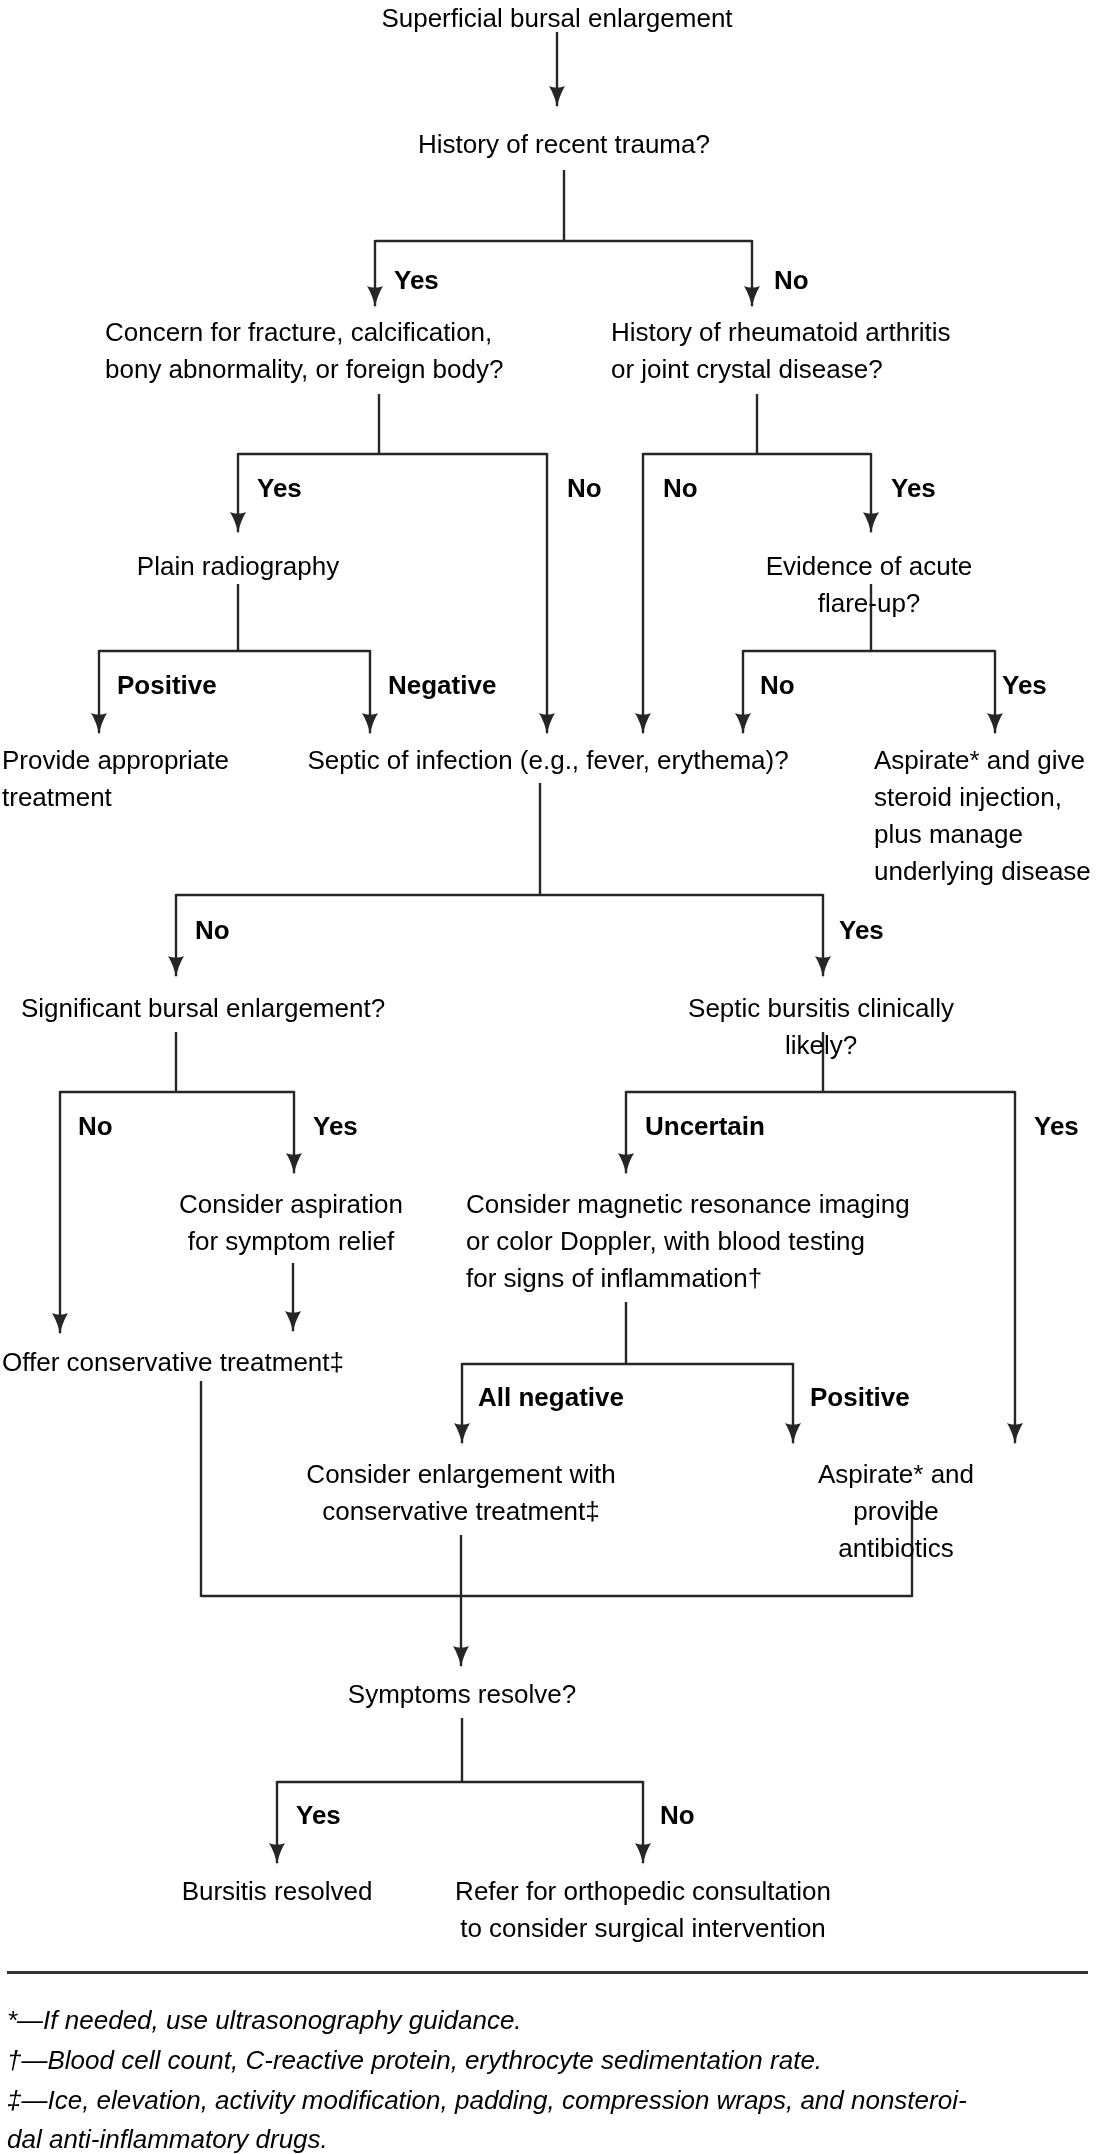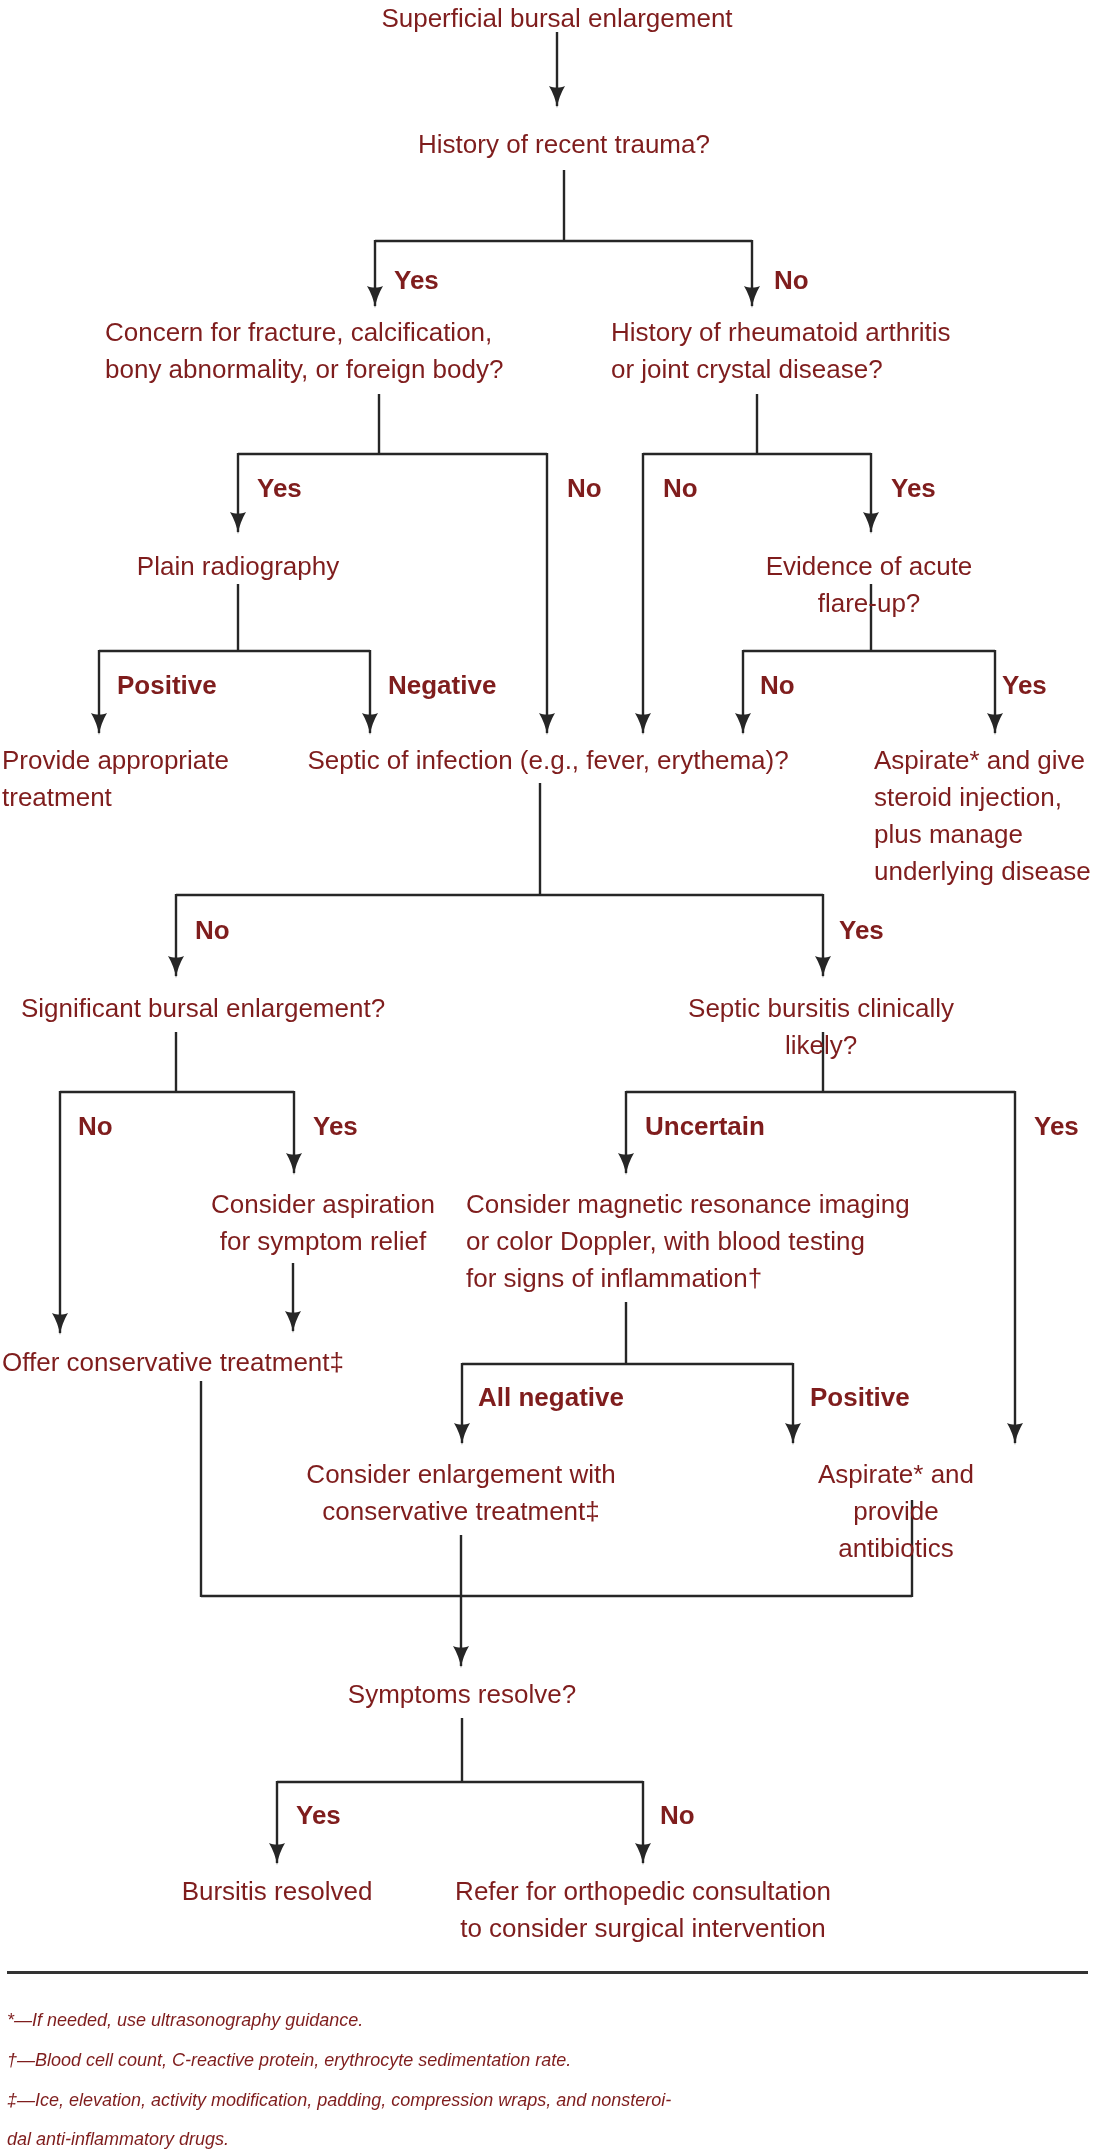--- a/index.html
+++ b/index.html
@@ -1,30 +1,30 @@
 <!DOCTYPE html>
 <html><head>
 <meta charset="utf-8">
 <style>
   html,body { margin:0; padding:0; background:#ffffff; }
   .canvas {
     position:relative; width:1099px; height:2154px; background:#ffffff;
-    font-family:"Liberation Sans", sans-serif; color:#7f1d1d;
+    font-family:"Liberation Sans", sans-serif; color:#000000;
     overflow:hidden;
   }
   .connectors { position:absolute; left:0; top:0; }
   .connectors line { stroke:#262626; stroke-width:2.4; }
   .node {
     position:absolute; font-size:26px; line-height:37px;
     white-space:pre-line;
   }
   .node.center { transform:translateX(-50%); text-align:center; }
   .label { position:absolute; font-size:26px; line-height:28px; white-space:nowrap;font-weight:bold; }
   .footnote {
-    position:absolute; font-size:18px; font-style:italic; line-height:39px;
+    position:absolute; font-size:26px; font-style:italic; line-height:39px;
     white-space:pre-line;
   }
   .rule { position:absolute; background:#333333; }
 </style>
 </head>
 <body>
 
 <div class="canvas">
 
   <svg class="connectors" width="1099" height="2154" viewBox="0 0 1099 2154">
@@ -104,21 +104,21 @@
   <div class="node center" style="left:869px; top:548px;">Evidence of acute flare-up?</div>
   <div class="node" style="left:2px; top:742px;">Provide appropriate
 treatment</div>
   <div class="node center" style="left:548px; top:742px;">Septic of infection (e.g., fever, erythema)?</div>
   <div class="node" style="left:874px; top:742px;">Aspirate* and give
 steroid injection,
 plus manage
 underlying disease</div>
   <div class="node center" style="left:203px; top:990px;text-align:center;">Significant bursal enlargement?</div>
   <div class="node center" style="left:821px; top:990px;">Septic bursitis clinically likely?</div>
-  <div class="node center" style="left:291px; top:1186px;margin-left:32px;">Consider aspiration
+  <div class="node center" style="left:291px; top:1186px;">Consider aspiration
 for symptom relief</div>
   <div class="node" style="left:466px; top:1186px;">Consider magnetic resonance imaging
 or color Doppler, with blood testing
 for signs of inflammation†</div>
   <div class="node" style="left:2px; top:1344px;">Offer conservative treatment‡</div>
   <div class="node center" style="left:461px; top:1456px;">Consider enlargement with
 conservative treatment‡</div>
   <div class="node center" style="left:896px; top:1456px;">Aspirate* and provide antibiotics</div>
   <div class="node center" style="left:462px; top:1676px;">Symptoms resolve?</div>
   <div class="node center" style="left:277px; top:1873px;">Bursitis resolved</div>

